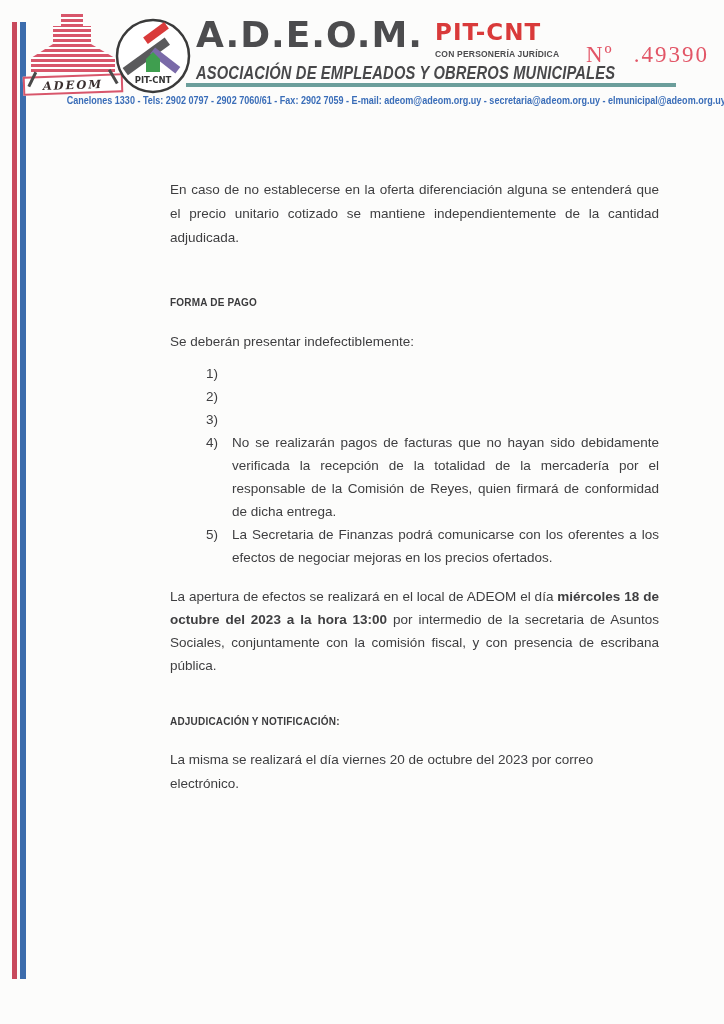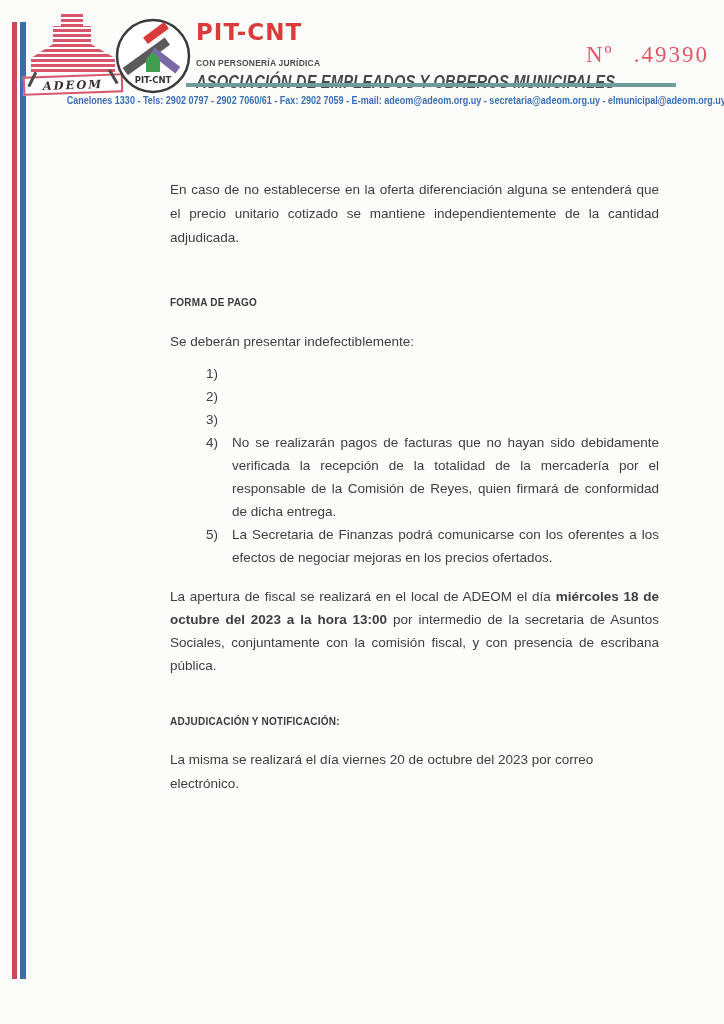--- a/index.html
+++ b/index.html
@@ -33,21 +33,21 @@
 
   
   .brand { position:absolute; left:196px; top:16px; }
   .brand-row { display:flex; align-items:flex-start; gap:12px; }
   .acronym {
     font-family:"DejaVu Sans", sans-serif; font-weight:800; font-size:36px;
     line-height:1.05; color:#4c4c4e; letter-spacing:1px; white-space:nowrap;
   }
   .pit-col { display:flex; flex-direction:column; margin-top:5px; }
   .pit-name { font-family:"DejaVu Sans", sans-serif; color:#d93a3a; font-weight:800; font-size:23px; line-height:1; letter-spacing:1px; }
-  .legal { font-size:8.5px; font-weight:bold; color:#4c4c4e; margin-top:14px; letter-spacing:0.2px; white-space:nowrap; }
+  .legal { font-size:8.5px; font-weight:bold; color:#4c4c4e; margin-top:5px; letter-spacing:0.2px; white-space:nowrap; }
   .org-name {
     margin-top:4px; font-weight:bold; font-style:italic; font-size:17.5px;
     color:#48484a; white-space:nowrap; transform:scaleX(0.84); transform-origin:left center;
     letter-spacing:0.2px;
   }
 
   
   .doc-number {
     position:absolute; left:586px; top:42px;
     font-family:"Liberation Serif", serif; color:#e25667;
@@ -123,20 +123,21 @@
         <g transform="rotate(38 54 45)">
           <rect x="37" y="41" width="32" height="8" fill="#7a6aa8"></rect>
         </g>
         <polygon points="34,43 41,36 48,43 48,56 34,56" fill="#3f9e4f"></polygon>
         <text x="41" y="67" text-anchor="middle" font-family="DejaVu Sans, sans-serif" font-size="8.5" font-weight="bold" fill="#333333">PIT-CNT</text>
       </svg>
     </div>
 
     <div class="brand">
       <div class="brand-row">
+        <span class="acronym">A.D.E.O.M.</span>
         <span class="pit-col">
           <span class="pit-name">PIT-CNT</span>
           <span class="legal">CON PERSONERÍA JURÍDICA</span>
         </span>
       </div>
       <div class="org-name">ASOCIACIÓN DE EMPLEADOS Y OBREROS MUNICIPALES</div>
     </div>
 
     <div class="doc-number">
       <span>Nº</span>
@@ -173,21 +174,21 @@
         <span class="li-num">4)</span>
         <span class="li-text">No se realizarán pagos de facturas que no hayan sido debidamente verificada la recepción de la totalidad de la mercadería por el responsable de la Comisión de Reyes, quien firmará de conformidad de dicha entrega.</span>
       </div>
       <div class="list-item">
         <span class="li-num">5)</span>
         <span class="li-text">La Secretaria de Finanzas podrá comunicarse con los oferentes a los efectos de negociar mejoras en los precios ofertados.</span>
       </div>
     </div>
 
 
-    <p class="para" id="opening-paragraph"><span>La apertura de fiscal se realizará en el local de ADEOM el día </span><span class="bold">miércoles 18 de octubre del 2023 a la hora 13:00</span><span> por intermedio de la secretaria de Asuntos Sociales, conjuntamente con la comisión fiscal, y con presencia de escribana pública.</span></p>
+    <p class="para" id="opening-paragraph"><span>La apertura de efectos se realizará en el local de ADEOM el día </span><span class="bold">miércoles 18 de octubre del 2023 a la hora 13:00</span><span> por intermedio de la secretaria de Asuntos Sociales, conjuntamente con la comisión fiscal, y con presencia de escribana pública.</span></p>
 
     <h2 class="heading" id="award-heading">ADJUDICACIÓN Y NOTIFICACIÓN:</h2>
 
     <p class="para" id="award-paragraph">La misma se realizará el día viernes 20 de octubre del 2023 por correo electrónico.</p>
 
   </main>
 
 </div>
 
 </body></html>

